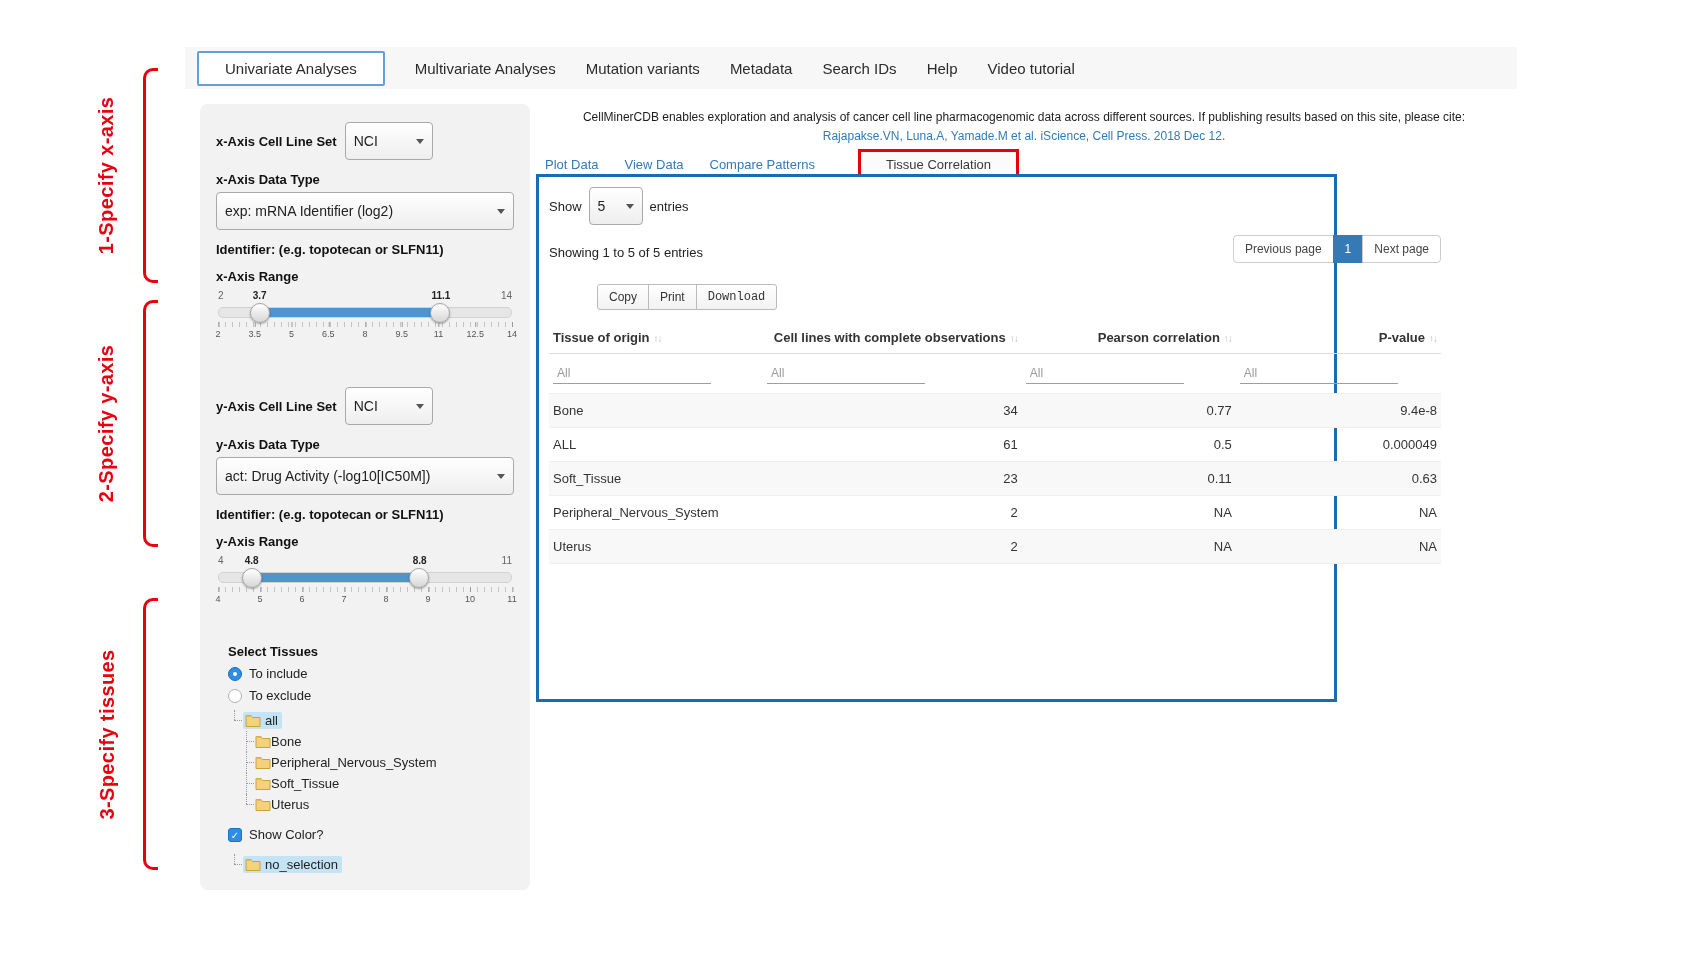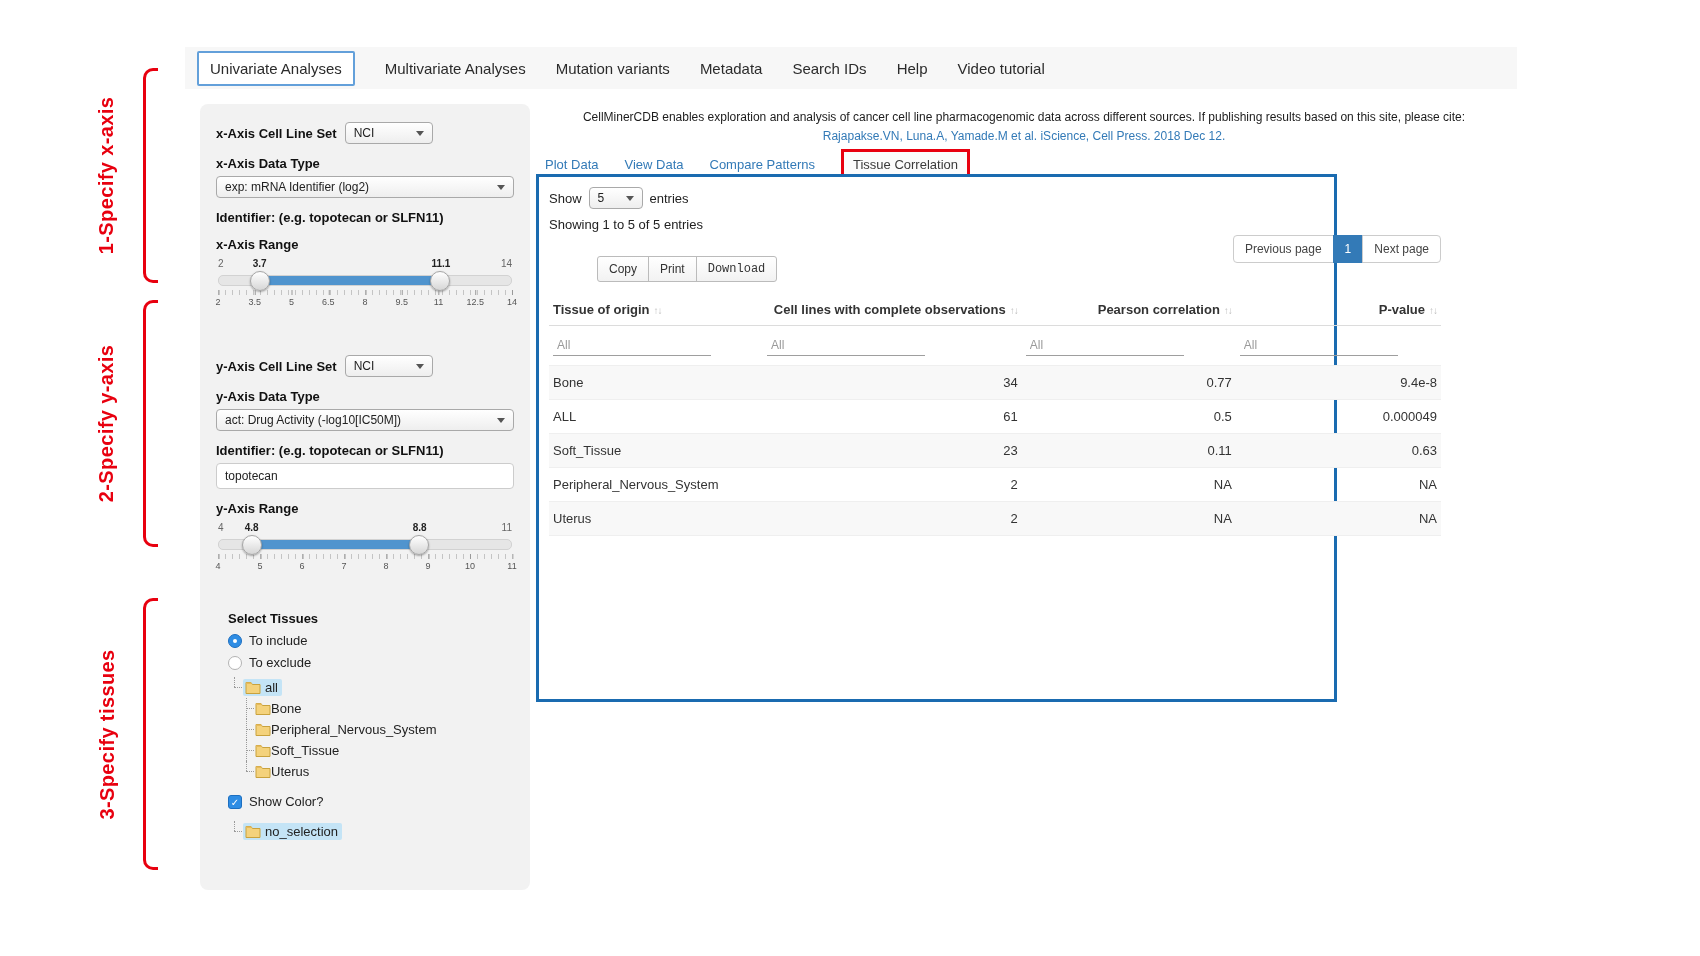--- a/index.html
+++ b/index.html
@@ -2,38 +2,38 @@
 <html style="--annotation-red: #e8000f; --accent-blue: #337ab7; --panel-border-blue: #1a6bb0; --slider-blue: #5094ce; --highlight-blue: #c4e4f6; --active-page-blue: #337ab7;"><head>
 <meta charset="utf-8">
 <style>
   html,body{margin:0;padding:0;background:#fff;font-family:"Liberation Sans","DejaVu Sans",sans-serif;}
   .stage{position:relative;width:1700px;height:956px;overflow:hidden;background:#fff;}
 
   
   .navbar{position:absolute;left:185px;top:47px;width:1332px;height:42px;background:#f7f7f7;
           display:flex;align-items:center;gap:30px;padding-left:12px;box-sizing:border-box;}
   .nav-tab{font-size:15px;color:#2b2b2b;white-space:nowrap;cursor:pointer;}
-  .nav-tab.active{background:#fff;border:2px solid #63a0da;padding:7px 11px;border-radius:2px;}
+  .nav-tab.active{background:#fff;border:2px solid #63a0da;padding:7px 26px;border-radius:2px;}
 
   
   .ann-bracket{position:absolute;width:15px;border:3px solid var(--annotation-red,#e8000f);
                border-right:none;border-radius:10px 0 0 10px;box-sizing:border-box;}
   .ann-label{position:absolute;width:38px;display:flex;align-items:center;justify-content:center;}
   .ann-label>span{transform:rotate(-90deg);white-space:nowrap;color:var(--annotation-red,#e8000f);
                   font-size:20px;font-weight:bold;letter-spacing:.4px;}
 
   
   .sidebar{position:absolute;left:200px;top:104px;width:330px;height:786px;background:#f2f2f2;
            border-radius:8px;padding:18px 16px;box-sizing:border-box;font-size:13px;color:#222;}
   .sb-inline{display:flex;align-items:center;gap:8px;}
   .sb-label{font-weight:bold;font-size:13px;margin:12px 0 5px;color:#111;}
   .sb-label.inline{margin:0;}
   .fake-select{display:inline-flex;align-items:center;justify-content:space-between;gap:8px;
                background:linear-gradient(#ffffff,#eeeeee);border:1px solid #a9a9a9;border-radius:4px;
-               padding:3px 8px;font-size:12px;color:#222;min-width:88px;box-sizing:border-box;cursor:pointer;}
+               padding:10px 8px;font-size:14px;color:#222;min-width:88px;box-sizing:border-box;cursor:pointer;}
   .fake-select.full{width:100%;}
   .fake-select.small{min-width:54px;}
   .sel-arrow{width:0;height:0;border-left:4px solid transparent;border-right:4px solid transparent;
              border-top:5px solid #555;flex:none;}
   .text-input{display:block;width:100%;background:#fff;border:1px solid #ccc;border-radius:4px;
               padding:5px 8px;font-size:12px;color:#222;box-sizing:border-box;}
   .text-input::placeholder{color:#aaa;}
   .group2{margin-top:46px;}
   .group3{margin-top:38px;margin-left:12px;}
 
@@ -78,28 +78,28 @@
   .ticon{display:inline-flex;flex:none;}
   .nlabel{font-size:13px;color:#222;}
 
   
   .citation{position:absolute;left:545px;top:108px;width:958px;text-align:center;font-size:12px;
             color:#1c1c1c;line-height:1.55;}
   .citation .cite-link{color:var(--accent-blue,#337ab7);text-align:center;}
   .subtabs{position:absolute;left:545px;top:149px;display:flex;align-items:center;gap:26px;font-size:13px;}
   .subtab{color:var(--accent-blue,#337ab7);cursor:pointer;white-space:nowrap;}
   .subtab.active{color:#3a3a3a;background:#fbfbfb;border:3px solid var(--annotation-red,#e8000f);
-                 padding:5px 9px;}
+                 padding:5px 25px;margin-left:17px;}
 
   .blue-panel{position:absolute;left:536px;top:174px;width:801px;height:528px;box-sizing:border-box;
               border:3px solid var(--panel-border-blue,#1a6bb0);background:#fff;}
   .panel-inner{position:relative;height:100%;box-sizing:border-box;padding:10px 0 0 10px;width:902px;}
 
   .show-row{display:flex;align-items:center;gap:7px;font-size:13px;color:#222;}
-  .showing-text{margin-top:8px;font-size:13px;color:#222;}
+  .showing-text{margin-top:20px;font-size:13px;color:#222;}
 
   .pager{position:absolute;top:58px;right:0;display:inline-flex;font-size:12px;}
   .pg-btn{padding:6px 11px;border:1px solid #ccc;background:#fff;color:#444;cursor:pointer;margin-left:-1px;}
   .pg-btn.first{border-radius:4px 0 0 4px;margin-left:0;}
   .pg-btn.last{border-radius:0 4px 4px 0;}
   .pg-btn.active{background:var(--active-page-blue,#337ab7);border-color:var(--active-page-blue,#337ab7);color:#fff;}
 
   .btn-group{margin-top:24px;display:inline-flex;padding-left:48px;}
   .dt-btn{padding:5px 11px;border:1px solid #bbb;background:linear-gradient(#ffffff,#f2f2f2);
           font-size:12px;color:#333;cursor:pointer;margin-left:-1px;}
@@ -202,21 +202,20 @@
         </span>
       </div>
 
       <div class="sb-label">y-Axis Data Type</div>
       <span class="fake-select full">
         <span>act: Drug Activity (-log10[IC50M])</span>
         <span class="sel-arrow"></span>
       </span>
 
       <div class="sb-label">Identifier: (e.g. topotecan or SLFN11)</div>
-      <input class="text-input" type="text" value="topotecan" style="">
 
       <div class="sb-label">y-Axis Range</div>
       <div class="range-slider">
           <div class="rs-labels">
             <span class="rs-end rs-minl">4</span>
             <span class="rs-float" style="left:11.428571428571425%">4.8</span>
             <span class="rs-float" style="left:68.57142857142858%">8.8</span>
             <span class="rs-end rs-maxl">11</span>
           </div>
           <div class="rs-track">

